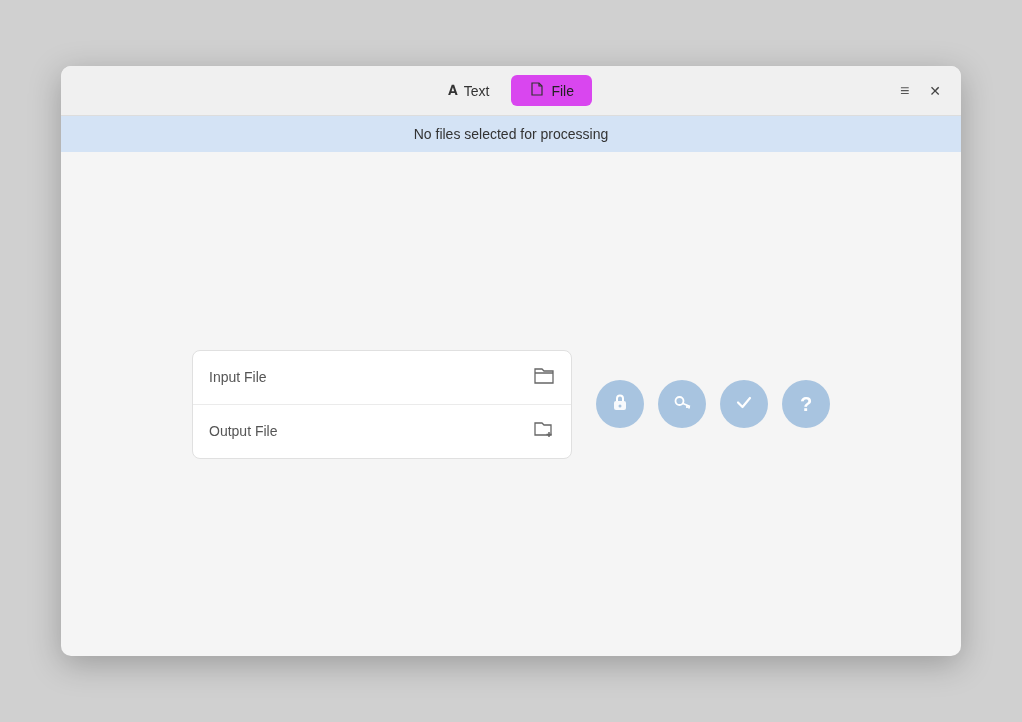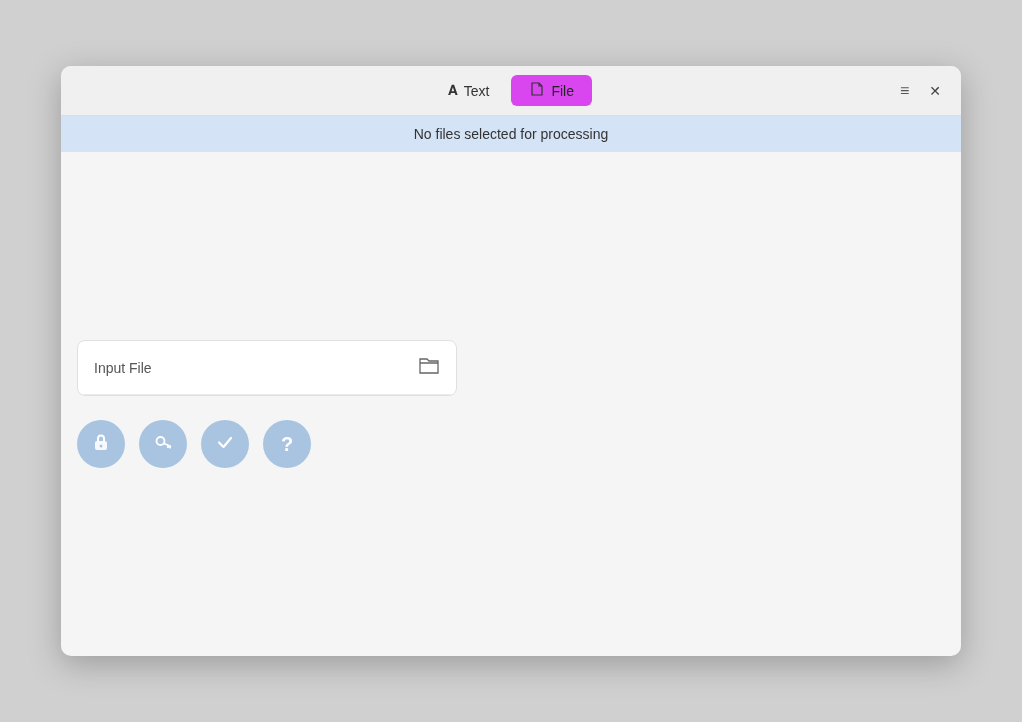--- a/index.html
+++ b/index.html
@@ -100,24 +100,24 @@
       padding: 10px 20px;
       text-align: center;
       font-size: 14px;
       color: #333;
       flex-shrink: 0;
     }
 
     .main-content {
       flex: 1;
       display: flex;
-      flex-direction: column;
-      align-items: flex-start;
-      justify-content: center;
-      padding: 16px;
+      flex-direction: row;
+      align-items: center;
+      justify-content: center;
+      padding: 24px;
       gap: 24px;
     }
 
     .file-panel {
       background: #fff;
       border: 1px solid #e0e0e0;
       border-radius: 8px;
       width: 380px;
       overflow: hidden;
     }
@@ -203,20 +203,30 @@
     <div class="file-panel">
       <div class="file-row">
         <span>Input File</span>
         <span class="file-row-icon">
           <svg width="22" height="20" viewBox="0 0 22 20" fill="none" xmlns="http://www.w3.org/2000/svg">
             <path d="M2 4h7l2 2h9v12H2V4z" stroke="#666" stroke-width="1.3" fill="none"></path>
             <path d="M2 8h18" stroke="#666" stroke-width="1.3"></path>
           </svg>
         </span>
       </div>
+      <div class="file-row">
+        <span>Output File</span>
+        <span class="file-row-icon">
+          <svg width="22" height="20" viewBox="0 0 22 20" fill="none" xmlns="http://www.w3.org/2000/svg">
+            <path d="M2 4h7l2 2h7v10H2V4z" stroke="#666" stroke-width="1.3" fill="none"></path>
+            <line x1="16" y1="13" x2="16" y2="18" stroke="#666" stroke-width="1.5"></line>
+            <line x1="13.5" y1="15.5" x2="18.5" y2="15.5" stroke="#666" stroke-width="1.5"></line>
+          </svg>
+        </span>
+      </div>
     </div>
 
     <div class="action-buttons">
 
       <button class="action-btn" title="Lock/Encrypt">
         <span>
           <svg width="20" height="20" viewBox="0 0 20 20" fill="none" xmlns="http://www.w3.org/2000/svg">
             <rect x="4" y="9" width="12" height="9" rx="2" fill="white" opacity="0.9"></rect>
             <path d="M7 9V6.5a3 3 0 016 0V9" stroke="white" stroke-width="2" fill="none"></path>
             <circle cx="10" cy="14" r="1.5" fill="#a8c4e0"></circle>

